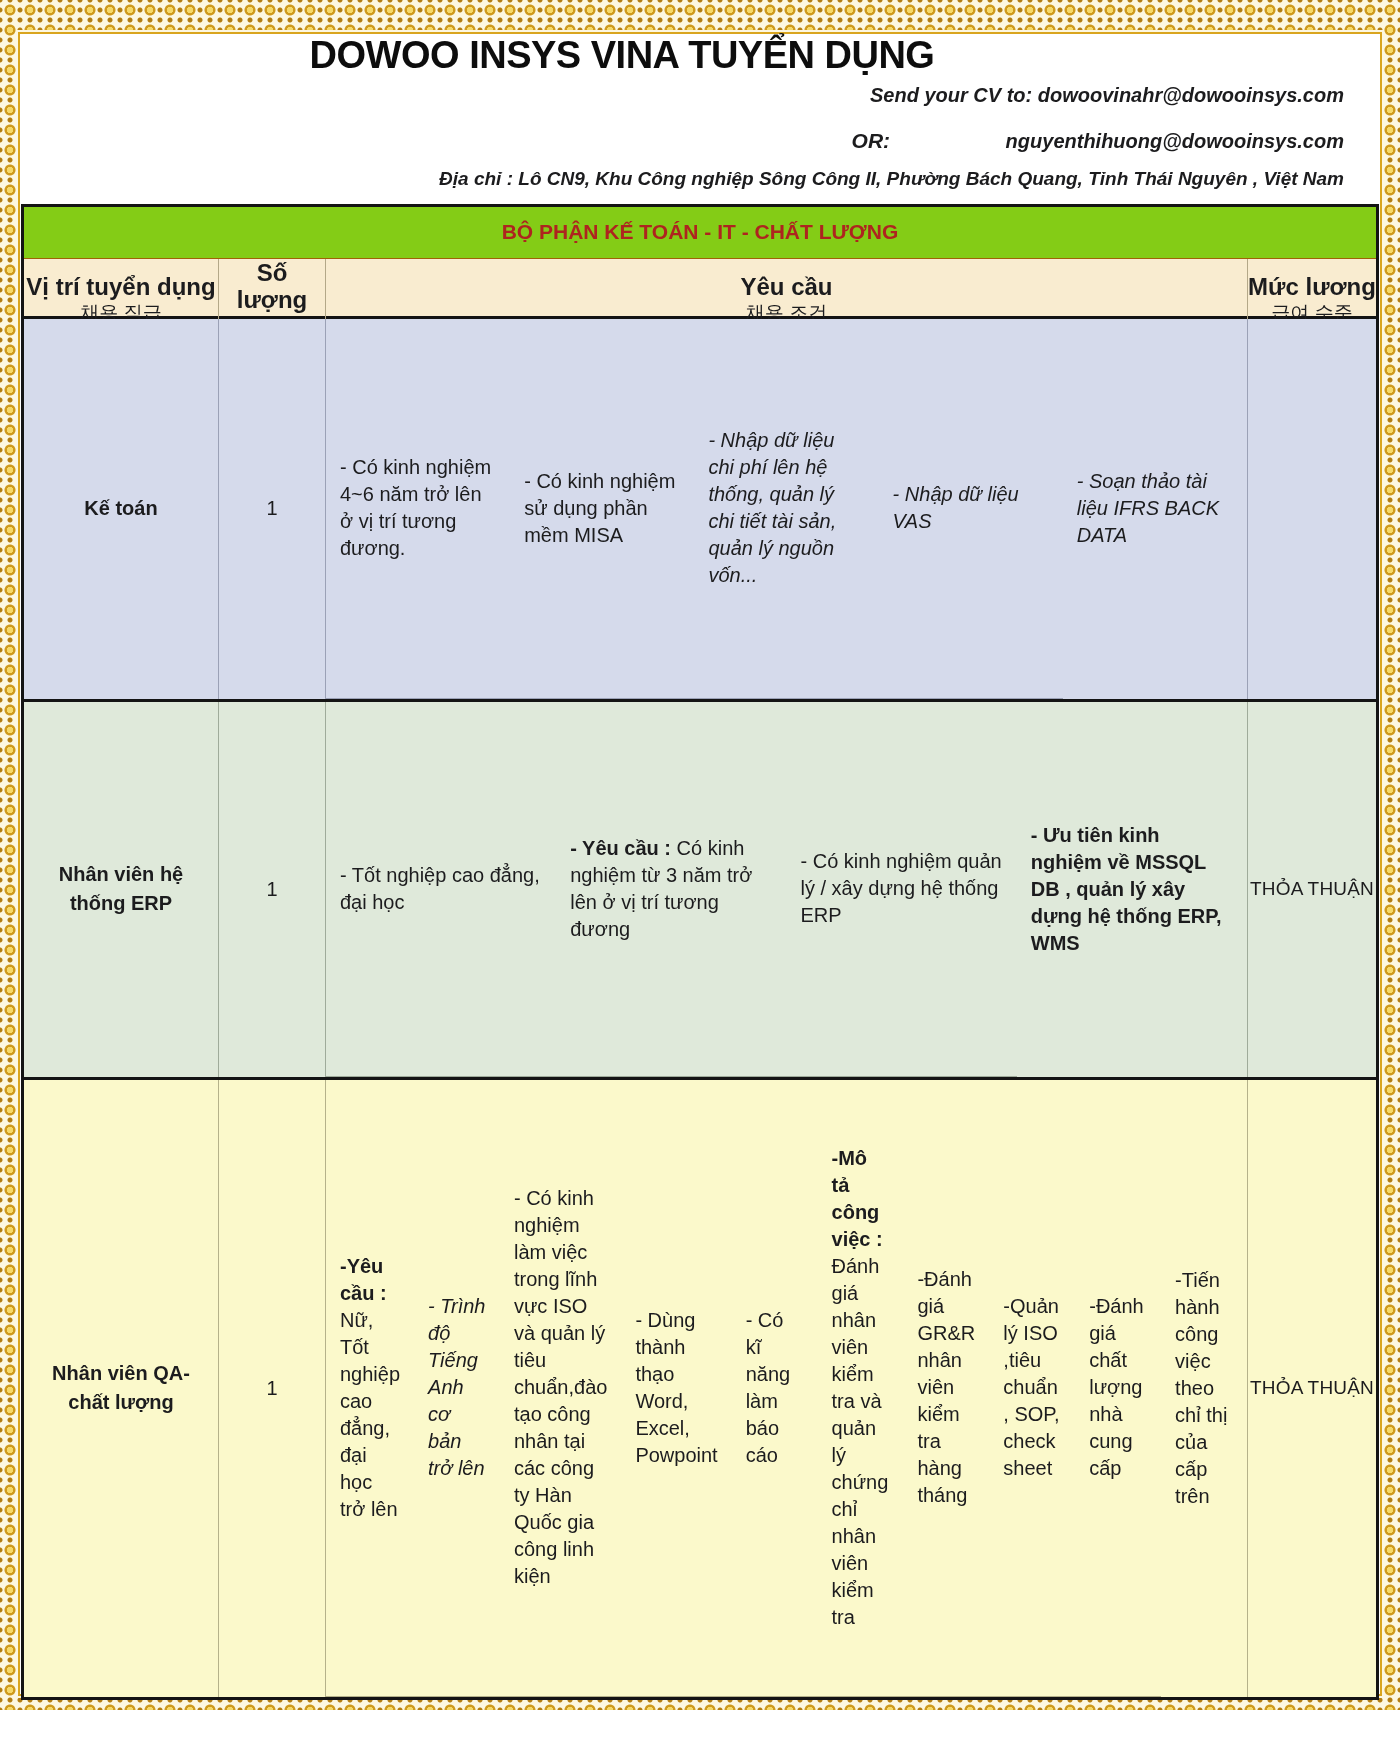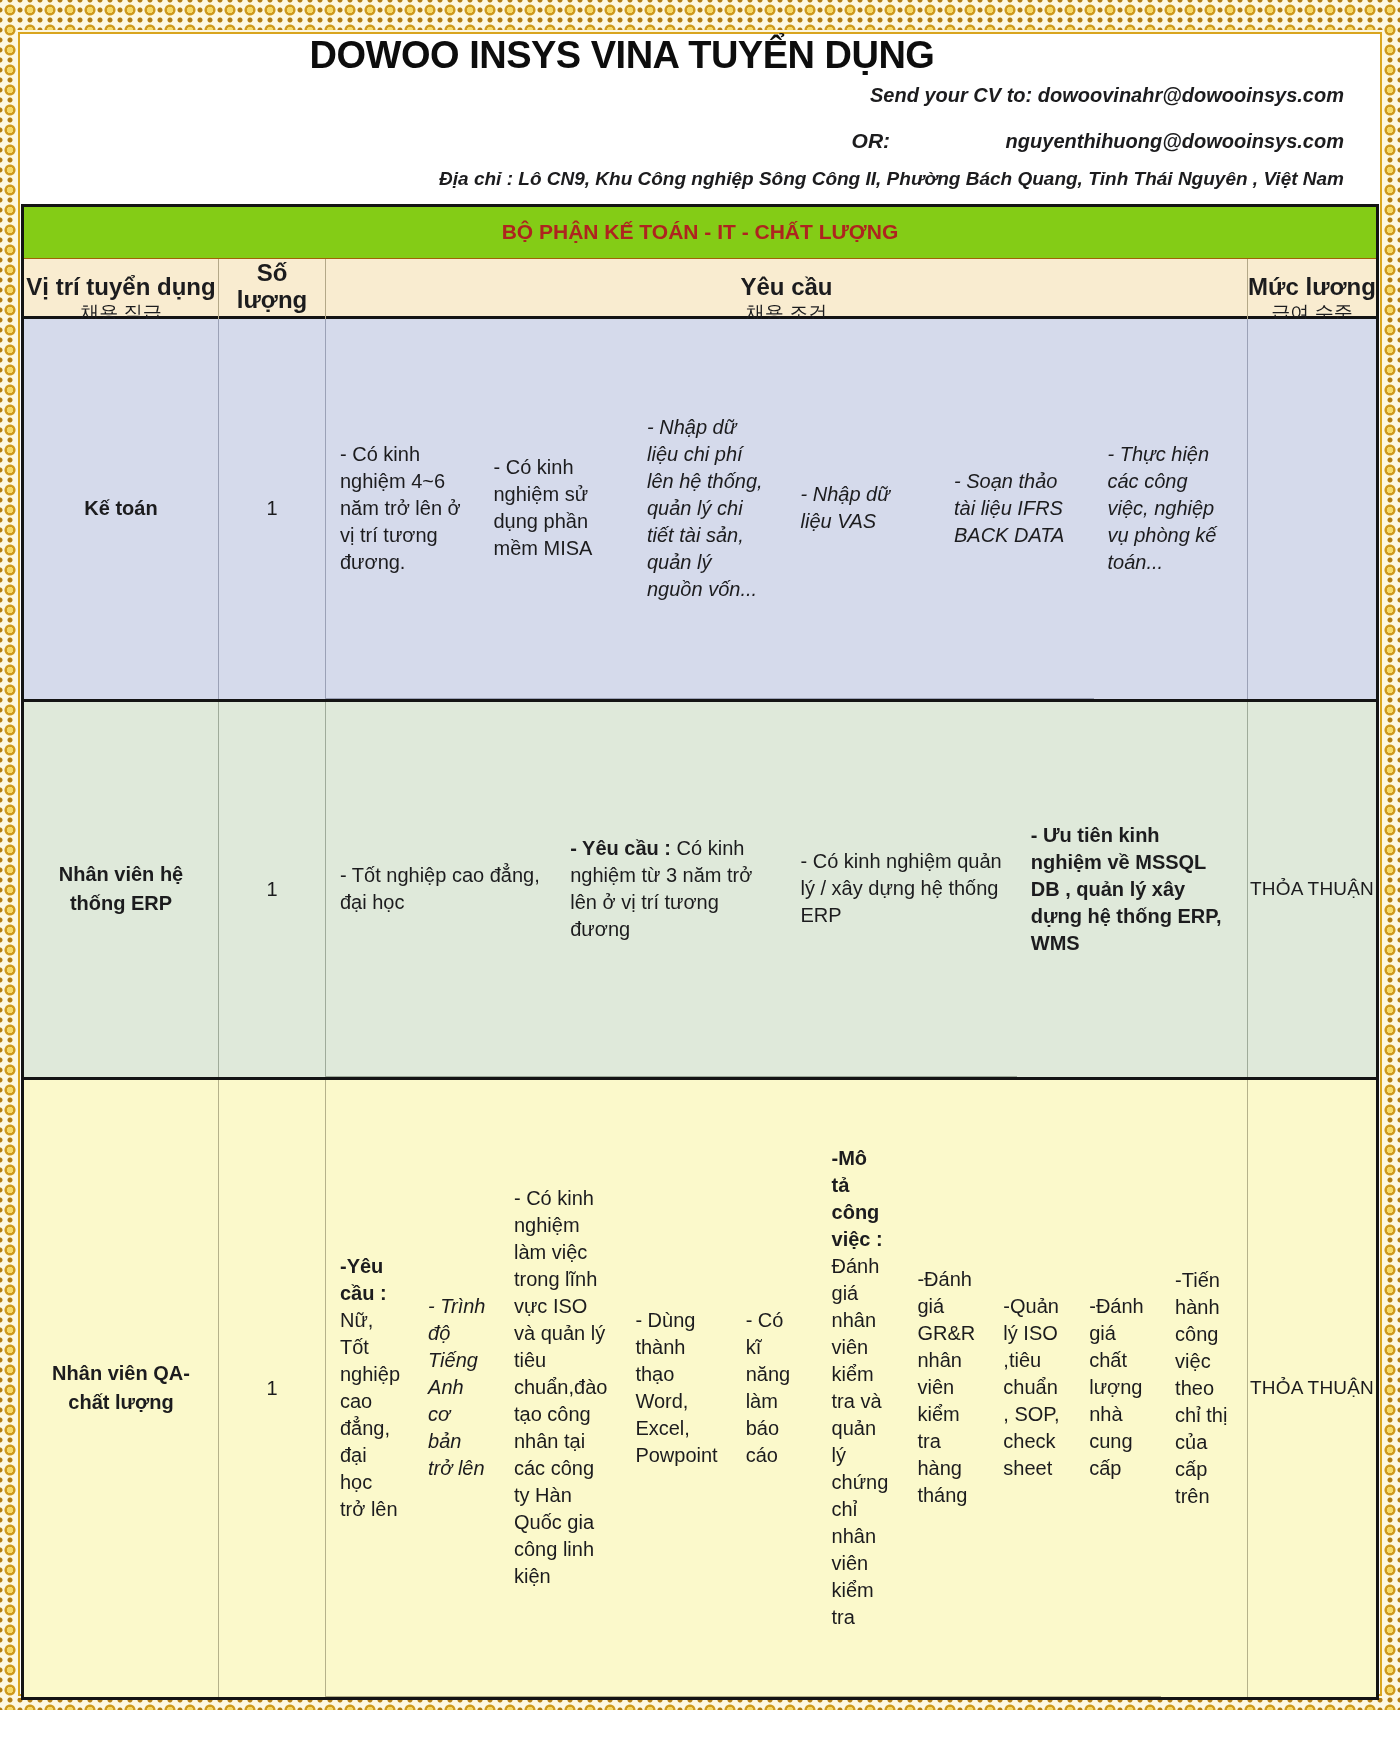--- a/index.html
+++ b/index.html
@@ -139,23 +139,20 @@
               </div>
               <div class="req-row style-italic">
                 <p class="txt">- Nhập dữ liệu chi phí lên hệ thống, quản lý chi tiết tài sản, quản lý nguồn vốn...</p>
               </div>
               <div class="req-row style-italic">
                 <p class="txt">- Nhập dữ liệu VAS</p>
               </div>
               <div class="req-row style-italic">
                 <p class="txt">- Soạn thảo tài liệu IFRS BACK DATA</p>
               </div>
-              <div class="req-row style-italic">
-                <p class="txt">- Thực hiện các công việc, nghiệp vụ phòng kế toán...</p>
-              </div>
             </div>
             <div class="salary-cell"></div>
           </div><div class="section theme-green">
             <div class="position-cell">Nhân viên hệ thống ERP</div>
             <div class="count-cell">1</div>
             <div class="reqs">
               <div class="req-row style-normal">
                 <p class="txt">- Tốt nghiệp cao đẳng, đại học</p>
               </div>
               <div class="req-row style-lead">

